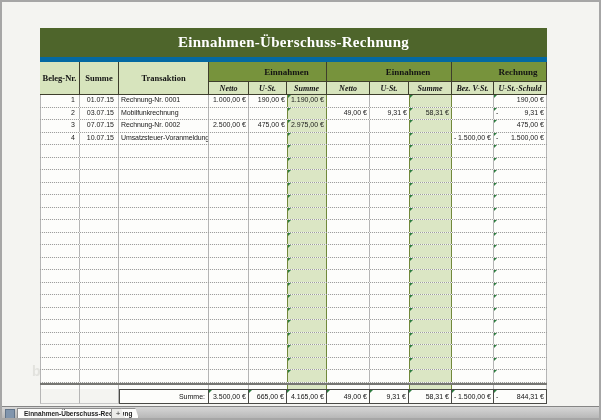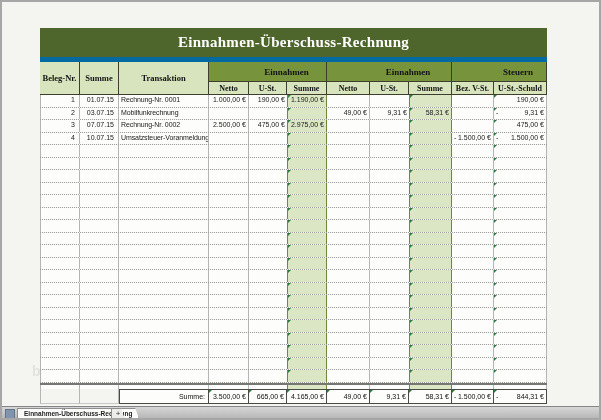--- a/index.html
+++ b/index.html
@@ -12,21 +12,21 @@
   .title-band{height:29px;line-height:29px;text-align:center;background:#4e652b;
     color:#fff;font-family:"Liberation Serif",serif;font-weight:bold;font-size:15px;
     letter-spacing:.3px;}
   .grid11{display:grid;grid-template-columns:40px 39px 90px 40px 38px 40px 43px 39px 43px 42px 53px;}
   .hdr{grid-template-rows:20px 13px;border-top:5px solid #0369a1;text-align:right;}
   .hdr .hcell{box-sizing:border-box;border-right:1px solid #3e3e2c;border-bottom:1px solid #3e3e2c;
     display:flex;align-items:center;justify-content:center;
     font-family:"Liberation Serif",serif;font-weight:bold;color:#141414;}
   .hdr .merged{grid-row:1/3;background:#d7e4bd;font-size:8.5px;}
   .hdr .grp{background:#77933c;font-size:9px;padding-left:38px;}
-  .hdr .sub{background:#d7e4bd;font-size:8px;white-space:nowrap;overflow:hidden;}
+  .hdr .sub{background:#d7e4bd;font-size:8px;white-space:nowrap;overflow:hidden;font-style:italic;}
   .hdr .m1{grid-column:1}.hdr .m2{grid-column:2}.hdr .m3{grid-column:3}
   .hdr .g1{grid-column:4/span 3}.hdr .g2{grid-column:7/span 3}.hdr .g3{grid-column:10/span 2}
   .row{border-bottom:1px dotted #9e9e9e;height:11.5px;}
   .row .cell{box-sizing:border-box;position:relative;height:11.5px;line-height:10.5px;
     font-size:7px;color:#1a1a1a;background:#fdfdfb;border-right:1px solid #b5b5b5;
     white-space:nowrap;overflow:hidden;}
   .row .cell:first-child{border-left:1px solid #b5b5b5;}
   .c-nr{text-align:right;padding-right:4px;}
   .c-text{text-align:left;padding-left:2px;letter-spacing:-.1px;}
   .c-money{text-align:right;padding-right:2px;}
@@ -71,21 +71,21 @@
 
   <div class="sheet">
     <div class="title-band">Einnahmen-Überschuss-Rechnung</div>
 
     <div class="grid11 hdr">
       <div class="hcell merged m1">Beleg-Nr.</div>
       <div class="hcell merged m2">Summe</div>
       <div class="hcell merged m3">Transaktion</div>
       <div class="hcell grp g1">Einnahmen</div>
       <div class="hcell grp g2">Einnahmen</div>
-      <div class="hcell grp g3">Steuern</div>
+      <div class="hcell grp g3">Rechnung</div>
       <div class="hcell sub">Netto</div>
       <div class="hcell sub">U-St.</div>
       <div class="hcell sub">Summe</div>
       <div class="hcell sub">Netto</div>
       <div class="hcell sub">U-St.</div>
       <div class="hcell sub">Summe</div>
       <div class="hcell sub">Bez. V-St.</div>
       <div class="hcell sub">U-St.-Schuld</div>
     </div>
 

